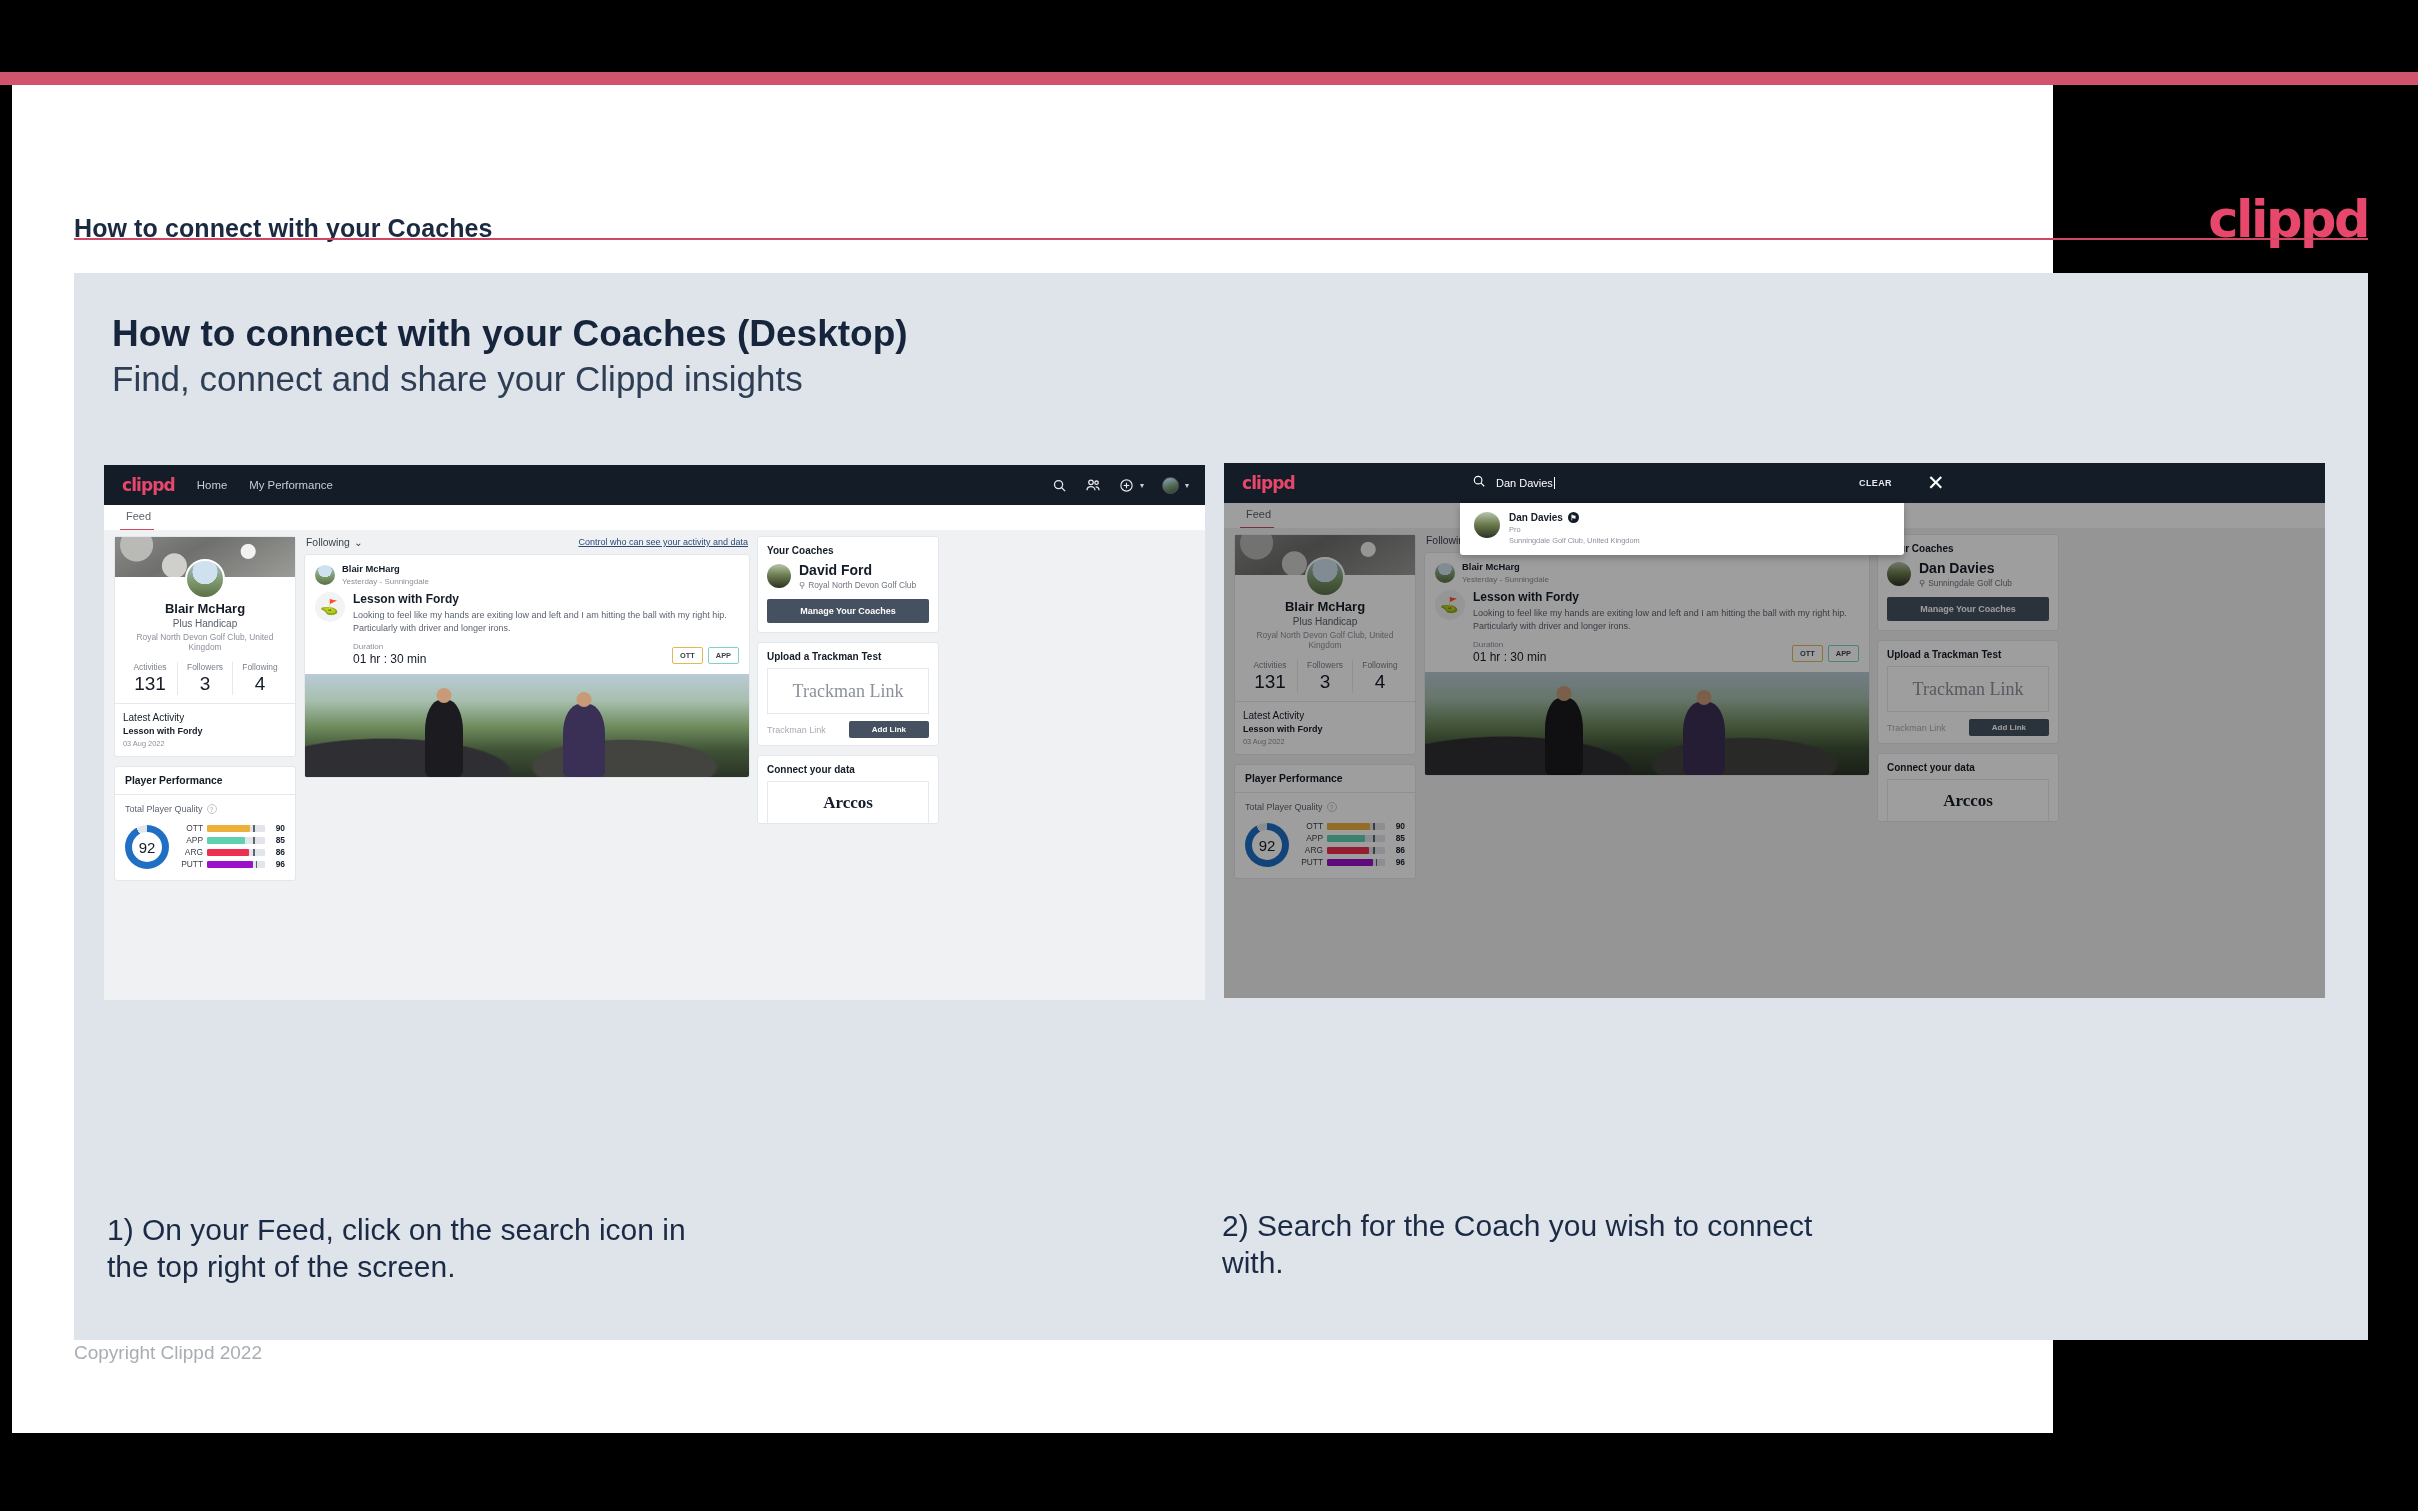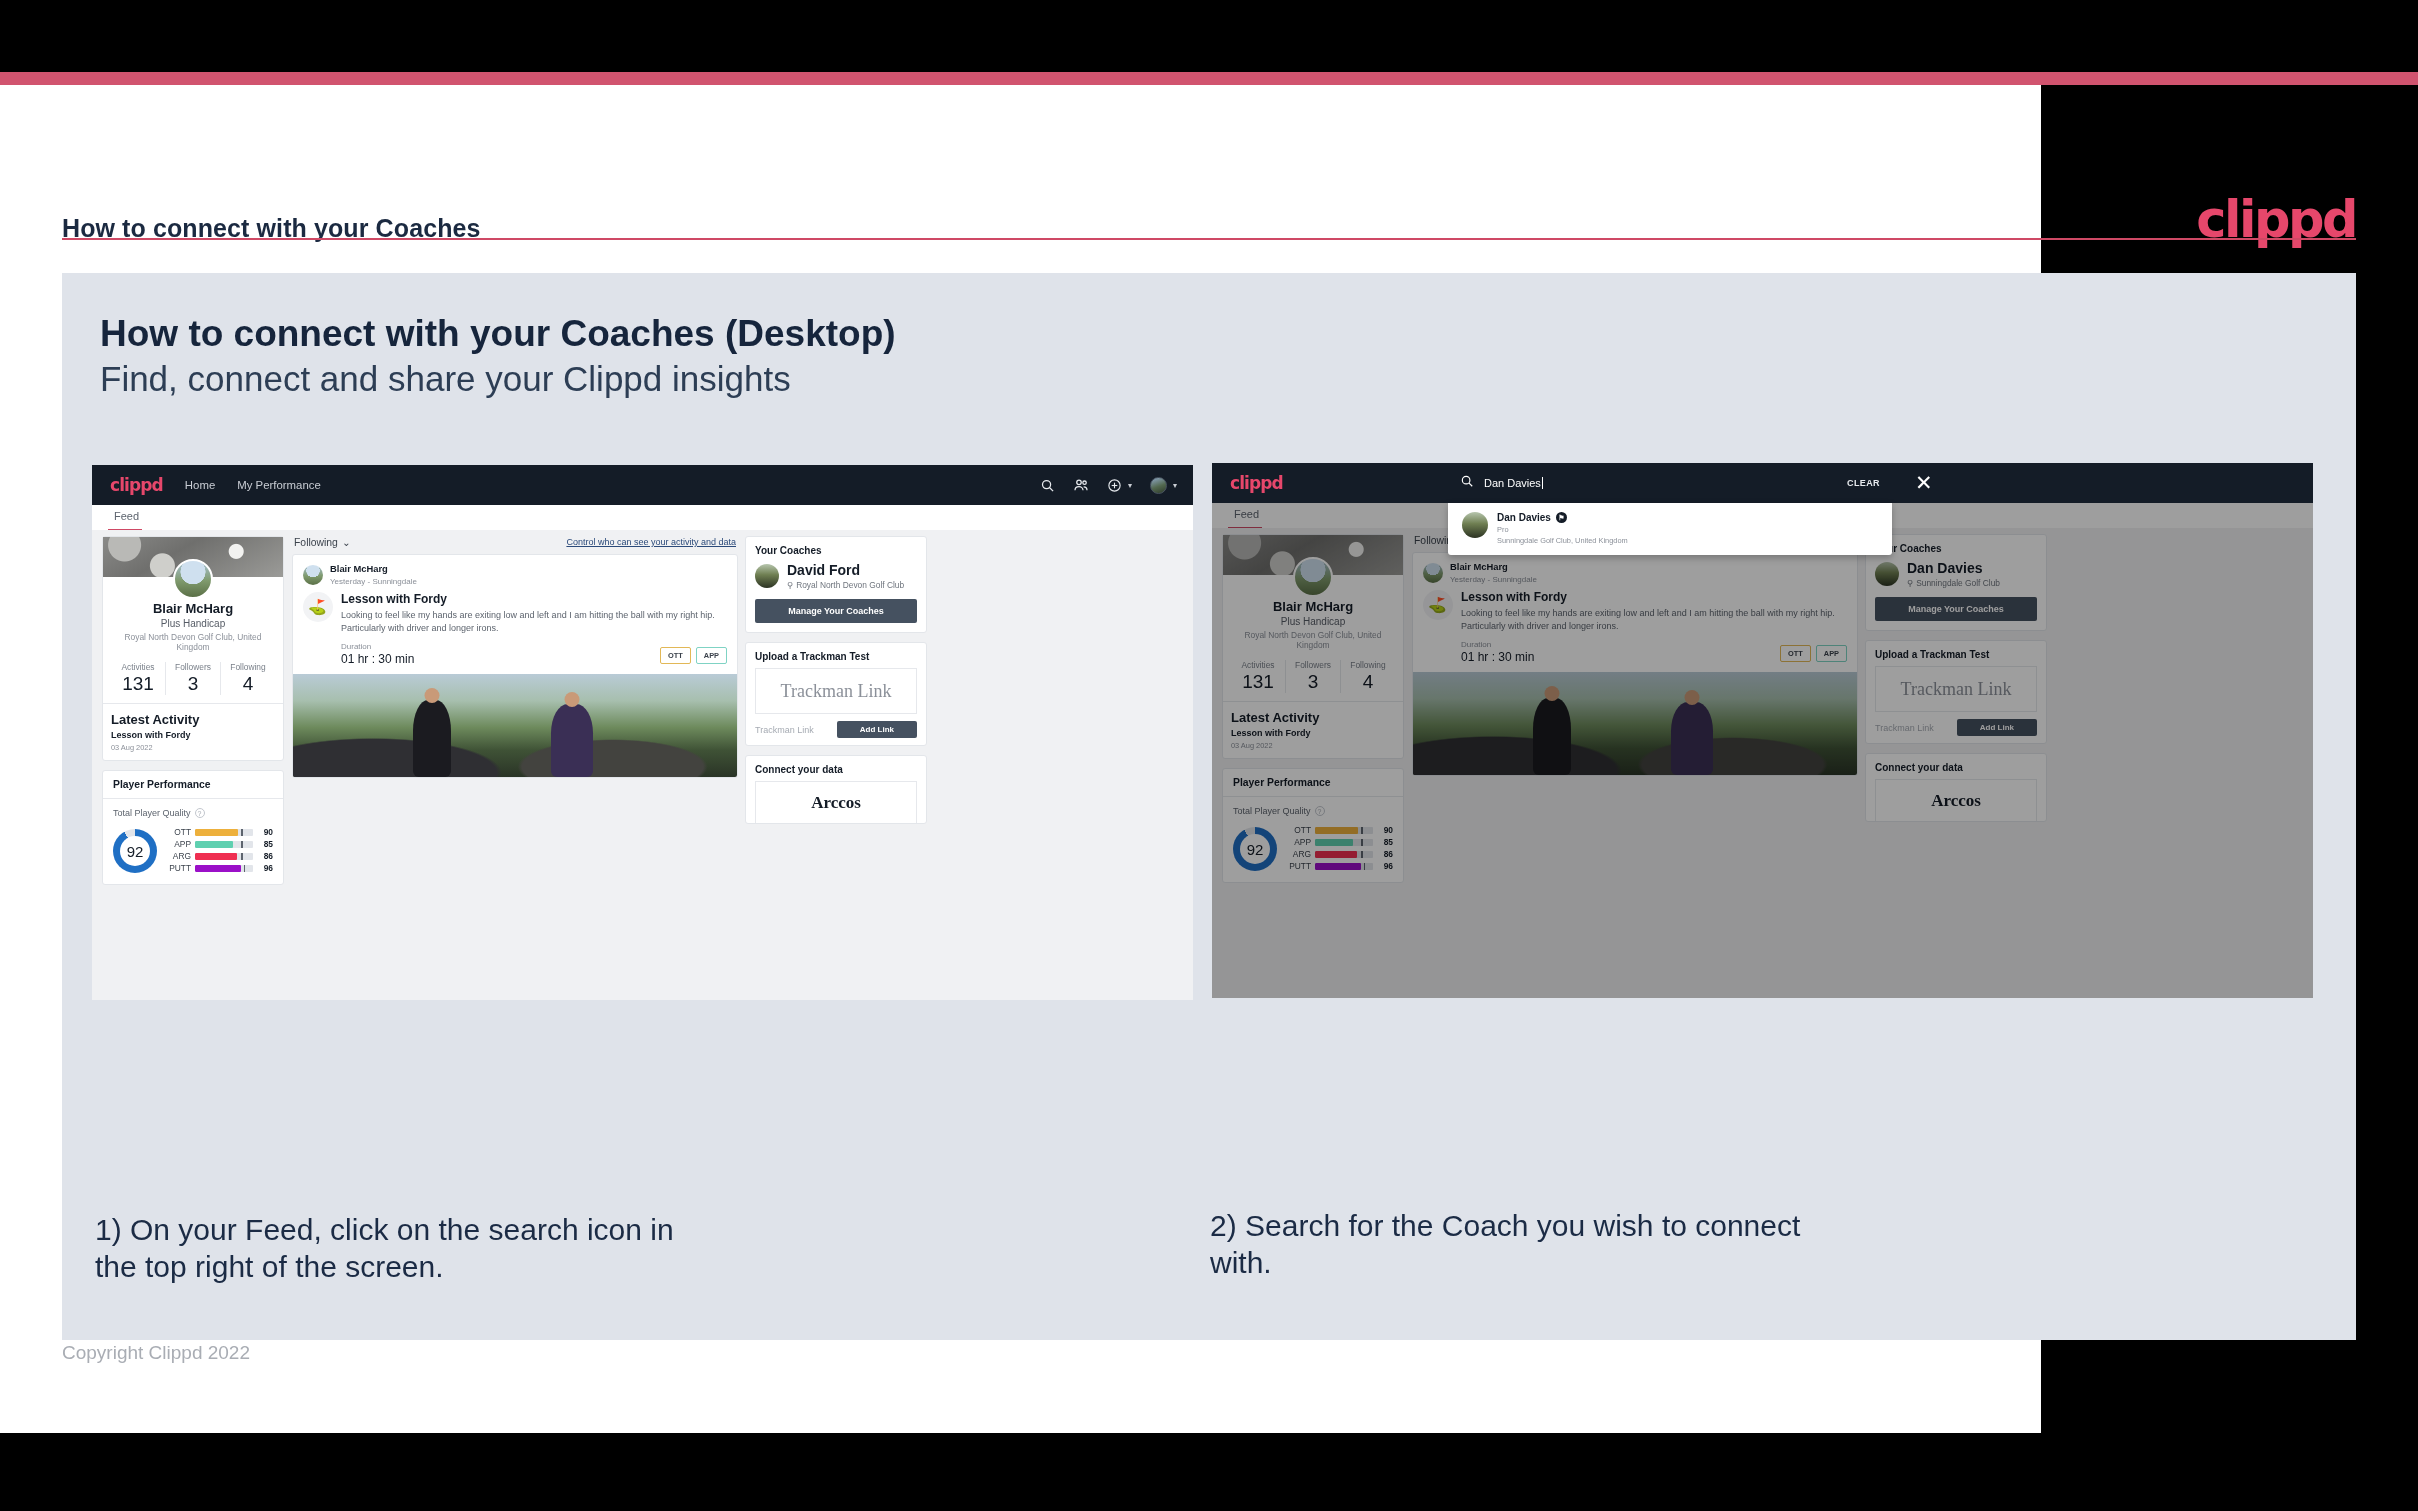--- a/index.html
+++ b/index.html
@@ -10,21 +10,21 @@
     overflow: hidden;
   }
   .page { position: relative; width: 2419px; height: 1512px; background:#000; }
 
   
   .bar-black-top { position:absolute; left:0; top:0; width:2419px; height:72px; background:#000; }
   .bar-pink { position:absolute; left:0; top:72px; width:2419px; height:13px; background:#d1546f; }
   .bar-black-bottom { position:absolute; left:0; top:1434px; width:2419px; height:78px; background:#000; }
 
   
-  .slide { position:absolute; left:0; top:85px; width:2041px; height:1348px; background:#fff; }
+  .slide { position:absolute; left:12px; top:85px; width:2041px; height:1348px; background:#fff; }
 
   
   .slide-header {
     position:absolute; left:62px; top:109px; width:2294px; height:99px;
   }
   .slide-header-title {
     position:absolute; left:0; top:20px;
     font-size:25px; font-weight:700; color:#1b2a41; letter-spacing:0.1px;
   }
   .logo {
@@ -123,21 +123,21 @@
   .prof-body { padding:24px 8px 8px; text-align:center; }
   .prof-name { font-size:13px; font-weight:700; color:#141c27; }
   .prof-sub { font-size:10px; color:#565c66; margin-top:2px; }
   .prof-club { font-size:8.4px; color:#8b9099; margin-top:3px; }
   .stats { display:flex; margin-top:10px; }
   .stat { flex:1; border-left:1px solid #e6e8ec; }
   .stat:first-child { border-left:0; }
   .stat-label { font-size:8.4px; color:#7a808a; }
   .stat-value { font-size:19px; font-weight:500; color:#141c27; margin-top:1px; }
   .latest { border-top:1px solid #e6e8ec; padding:8px; text-align:left; }
-  .latest-h { font-size:13px; font-weight:700; color:#141c27; }
+  .latest-h { font-size:10px; font-weight:400; color:#141c27; }
   .latest-t { font-size:9px; font-weight:700; color:#141c27; margin-top:3px; }
   .latest-d { font-size:7.4px; color:#8b9099; margin-top:3px; }
 
   .perf-head { padding:8px 10px; font-size:10.4px; font-weight:700; color:#141c27; border-bottom:1px solid #e6e8ec; }
   .perf-body { padding:9px 10px; }
   .tpq { font-size:9px; color:#5d646e; display:flex; align-items:center; gap:4px; }
   .qmark {
     width:10px; height:10px; border-radius:50%; border:1px solid #c3c7ce;
     font-size:7px; color:#a6abb3; display:inline-flex; align-items:center; justify-content:center;
   }

